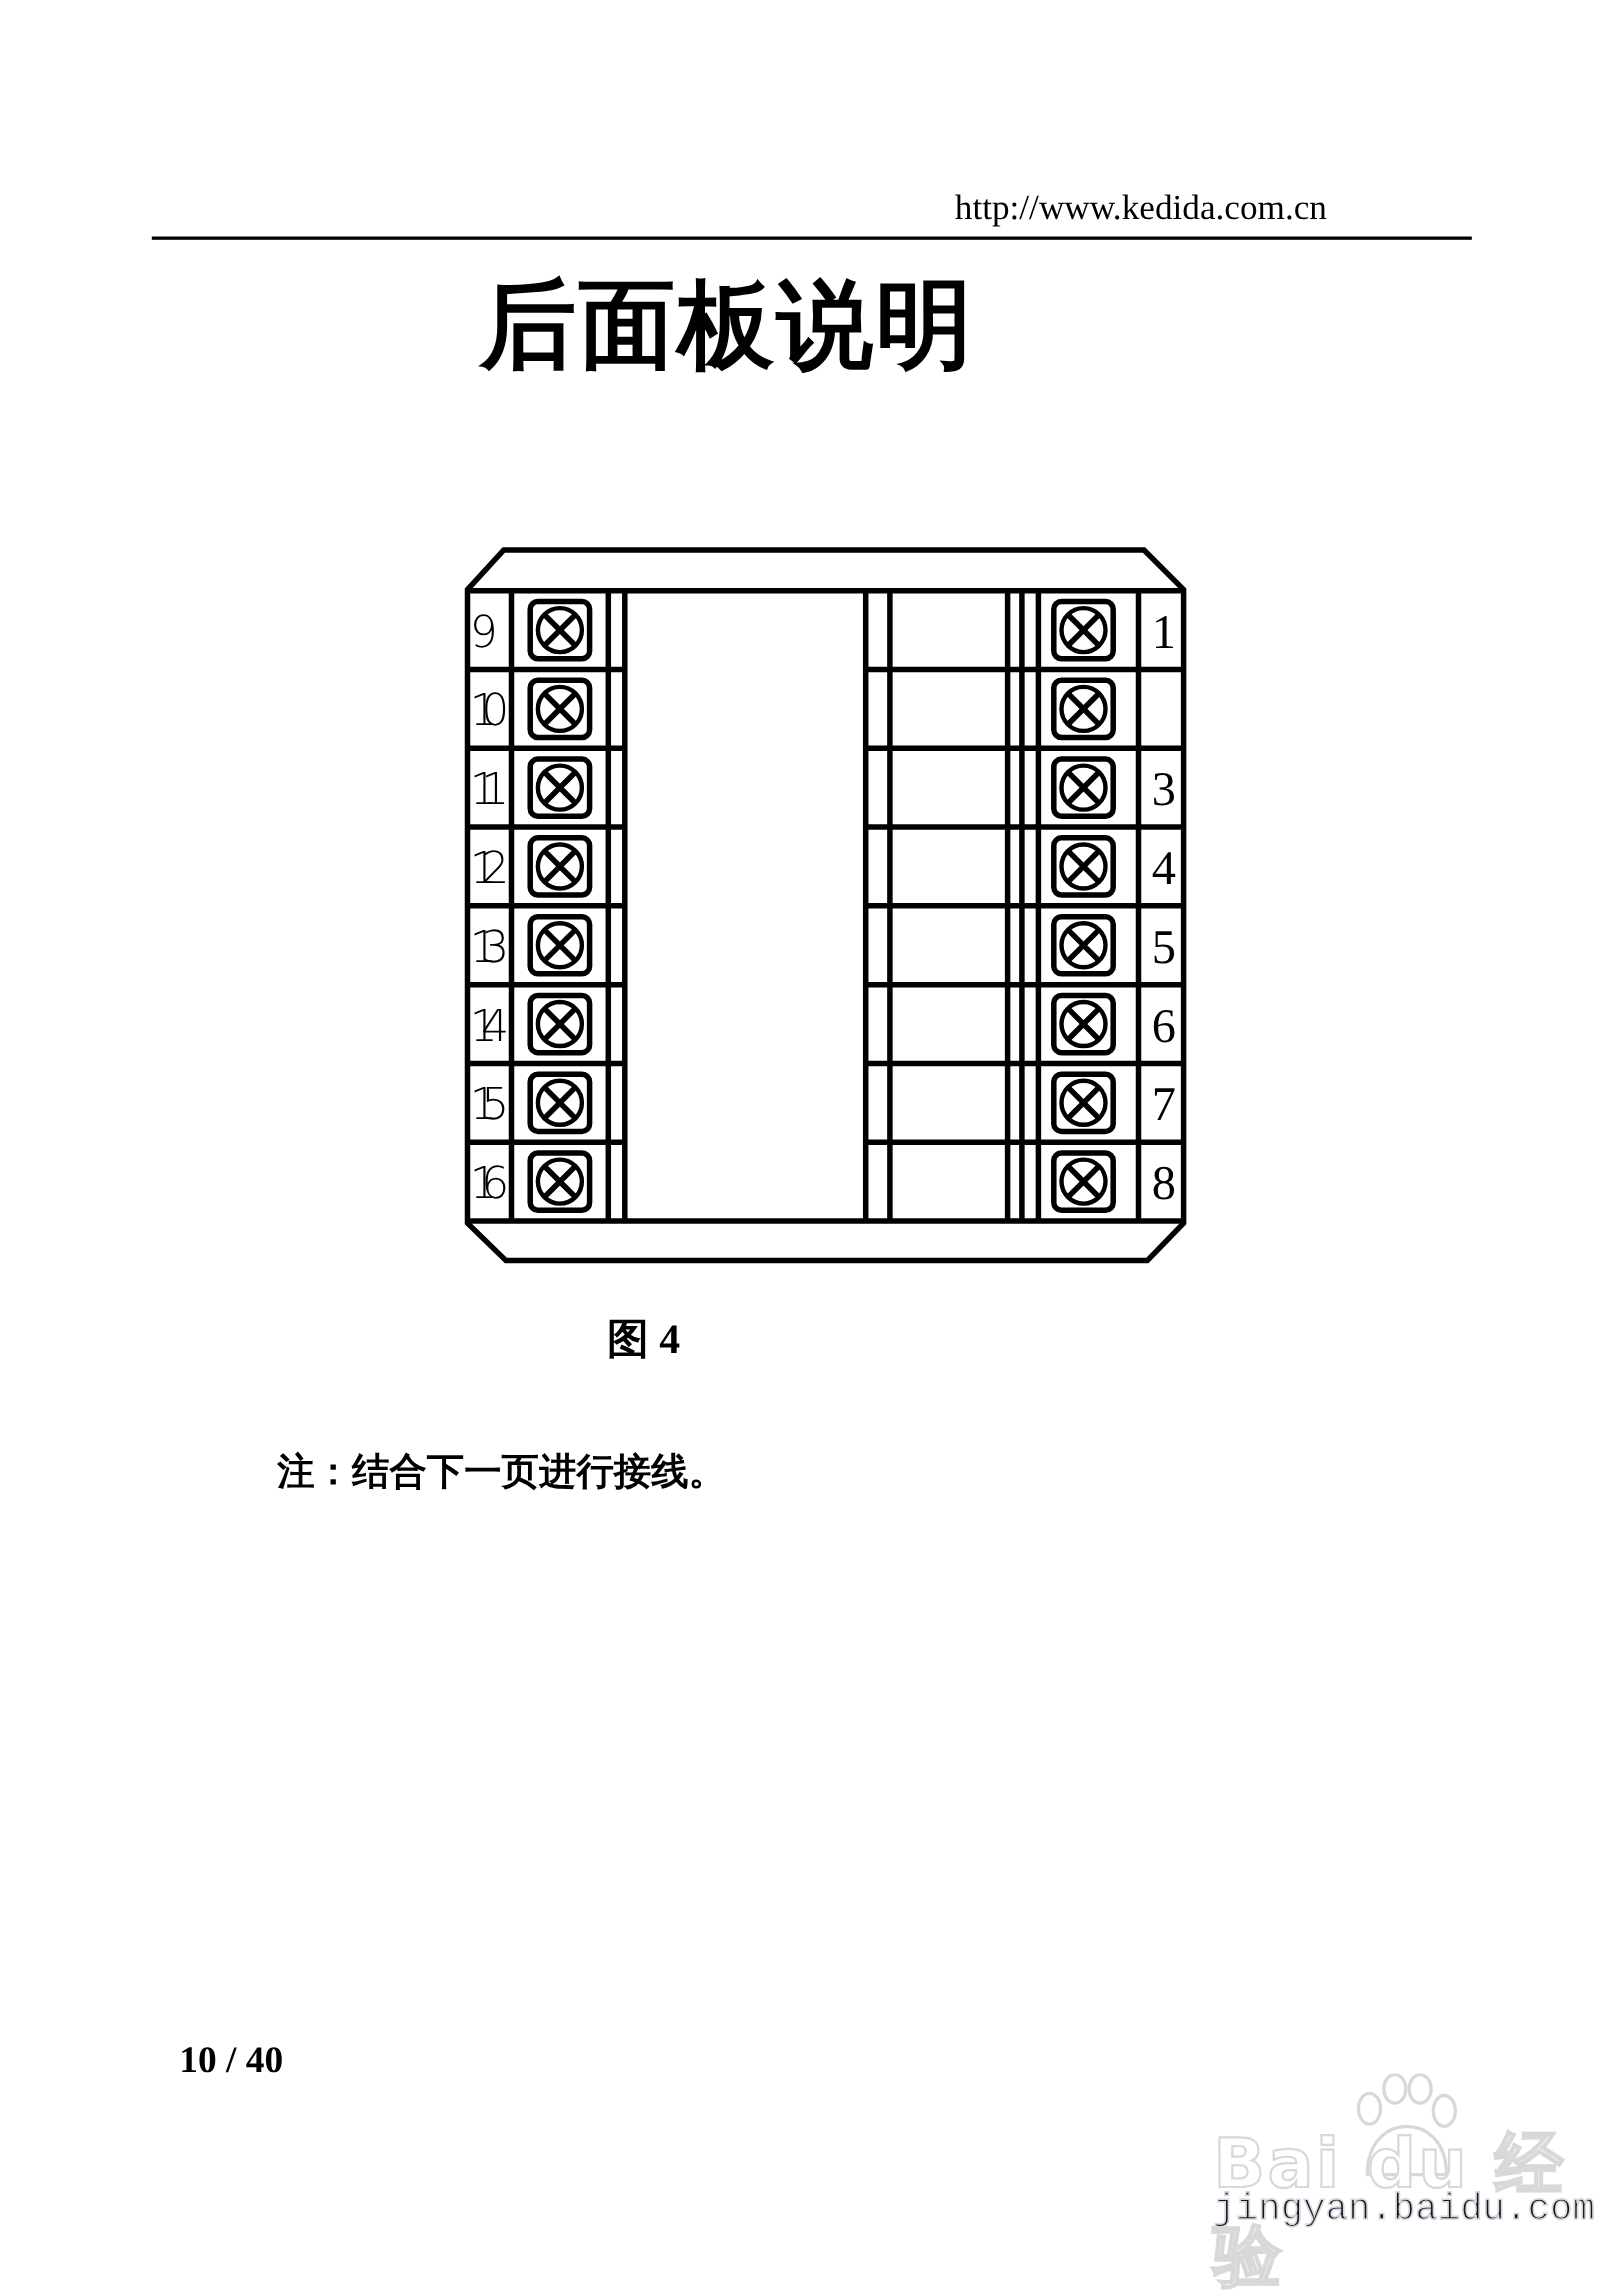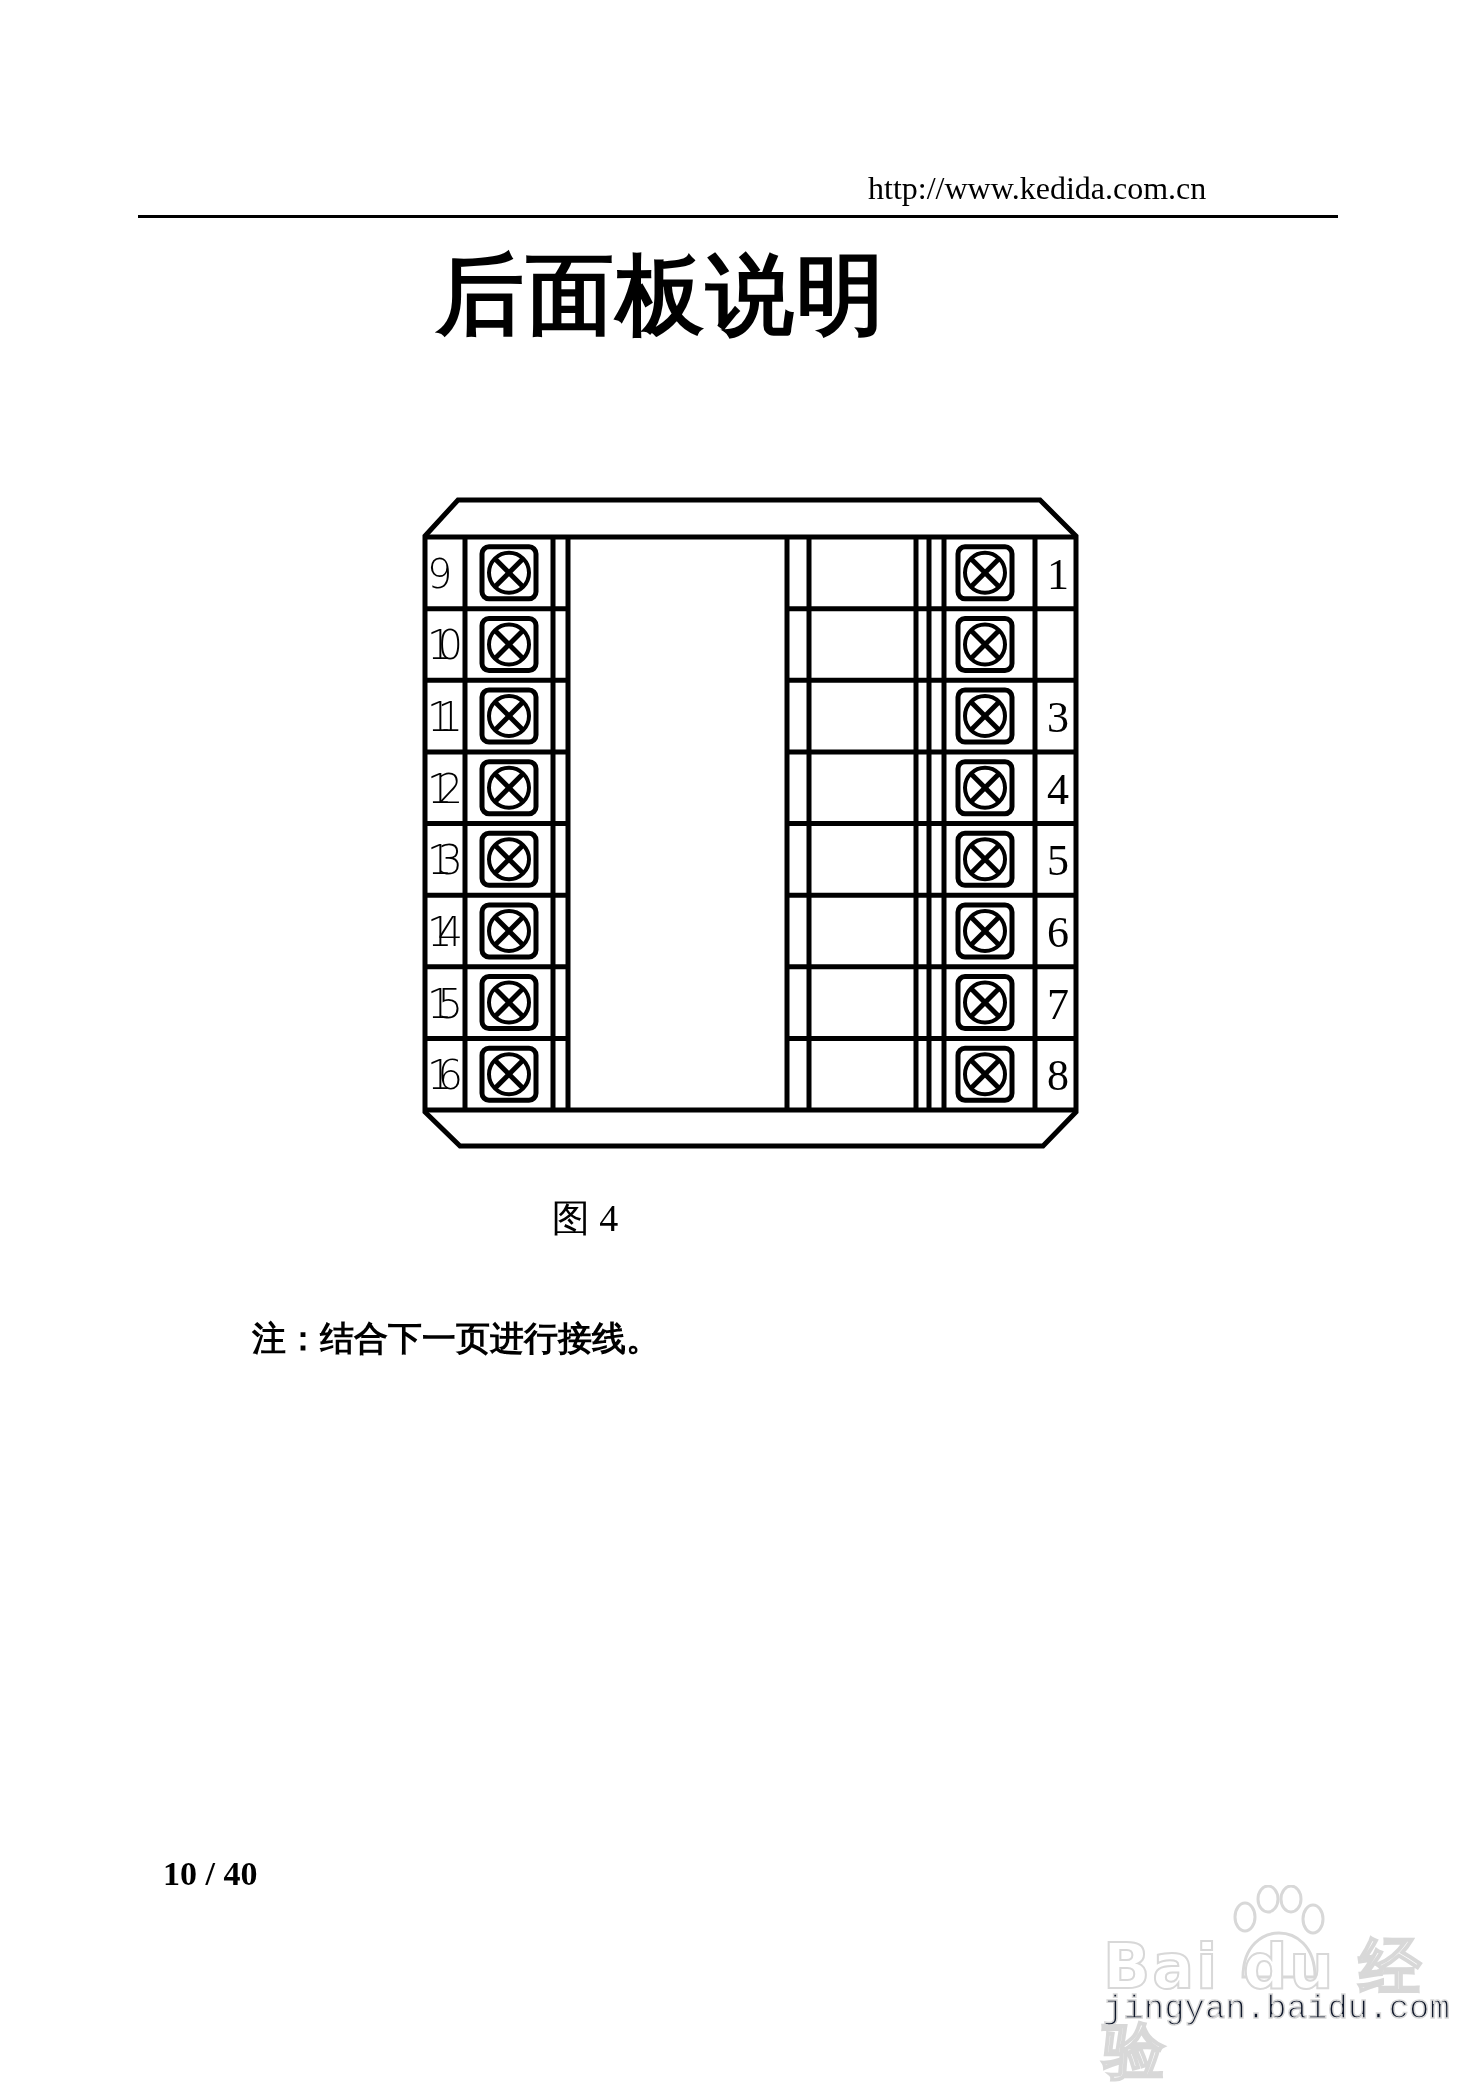--- a/index.html
+++ b/index.html
@@ -5,21 +5,21 @@
   html, body { margin: 0; padding: 0; background: #ffffff; }
   body { width: 1474px; height: 2087px; position: relative; overflow: hidden;
          font-family: "Liberation Serif", "DejaVu Serif", serif; color: #000; }
   .header-url { position: absolute; left: 868px; top: 168px; font-size: 32px; line-height: 40px; }
   .header-rule { position: absolute; left: 138px; top: 215px; width: 1200px; height: 3px; background: #000; }
   .page-title { position: absolute; left: 0; width: 1322px; top: 240px; text-align: center;
                 font-family: "DejaVu Sans", sans-serif; font-size: 88px; line-height: 110px; font-weight: bold; letter-spacing: 2px; }
   .diagram { position: absolute; left: 0; top: 0; width: 1474px; height: 2087px; pointer-events: none; }
   .diagram svg { position: absolute; left: 0; top: 0; }
   .fig-caption { position: absolute; left: 0; width: 1170px; top: 1195px; text-align: center;
-                 font-size: 38px; line-height: 46px; font-weight: normal; }
+                 font-size: 38px; line-height: 46px; font-weight: bold; }
   .note { position: absolute; left: 252px; top: 1318px; font-size: 34px; line-height: 40px; font-weight: bold;
           font-family: "DejaVu Serif", serif; }
   .page-number { position: absolute; left: 163px; top: 1853px; font-size: 34px; line-height: 42px; font-weight: bold; }
   .watermark { position: absolute; left: 1103px; top: 1885px; width: 380px; height: 150px; color: #e6e6e6; }
   .wm-brand { position: absolute; left: 0; top: 40px; font-family: "DejaVu Sans", sans-serif; font-size: 62px;
               font-weight: bold; color: #ffffff; -webkit-text-stroke: 2px #d8d8d8; letter-spacing: 2px; }
   .wm-url { position: absolute; left: 0; top: 105px; font-family: Liberation Mono, monospace; font-size: 34px;
             color: #0f172a; -webkit-text-stroke: 1.5px #d8d8d8; }
   .wm-paw { position: absolute; left: 120px; top: 0; }
 </style>

